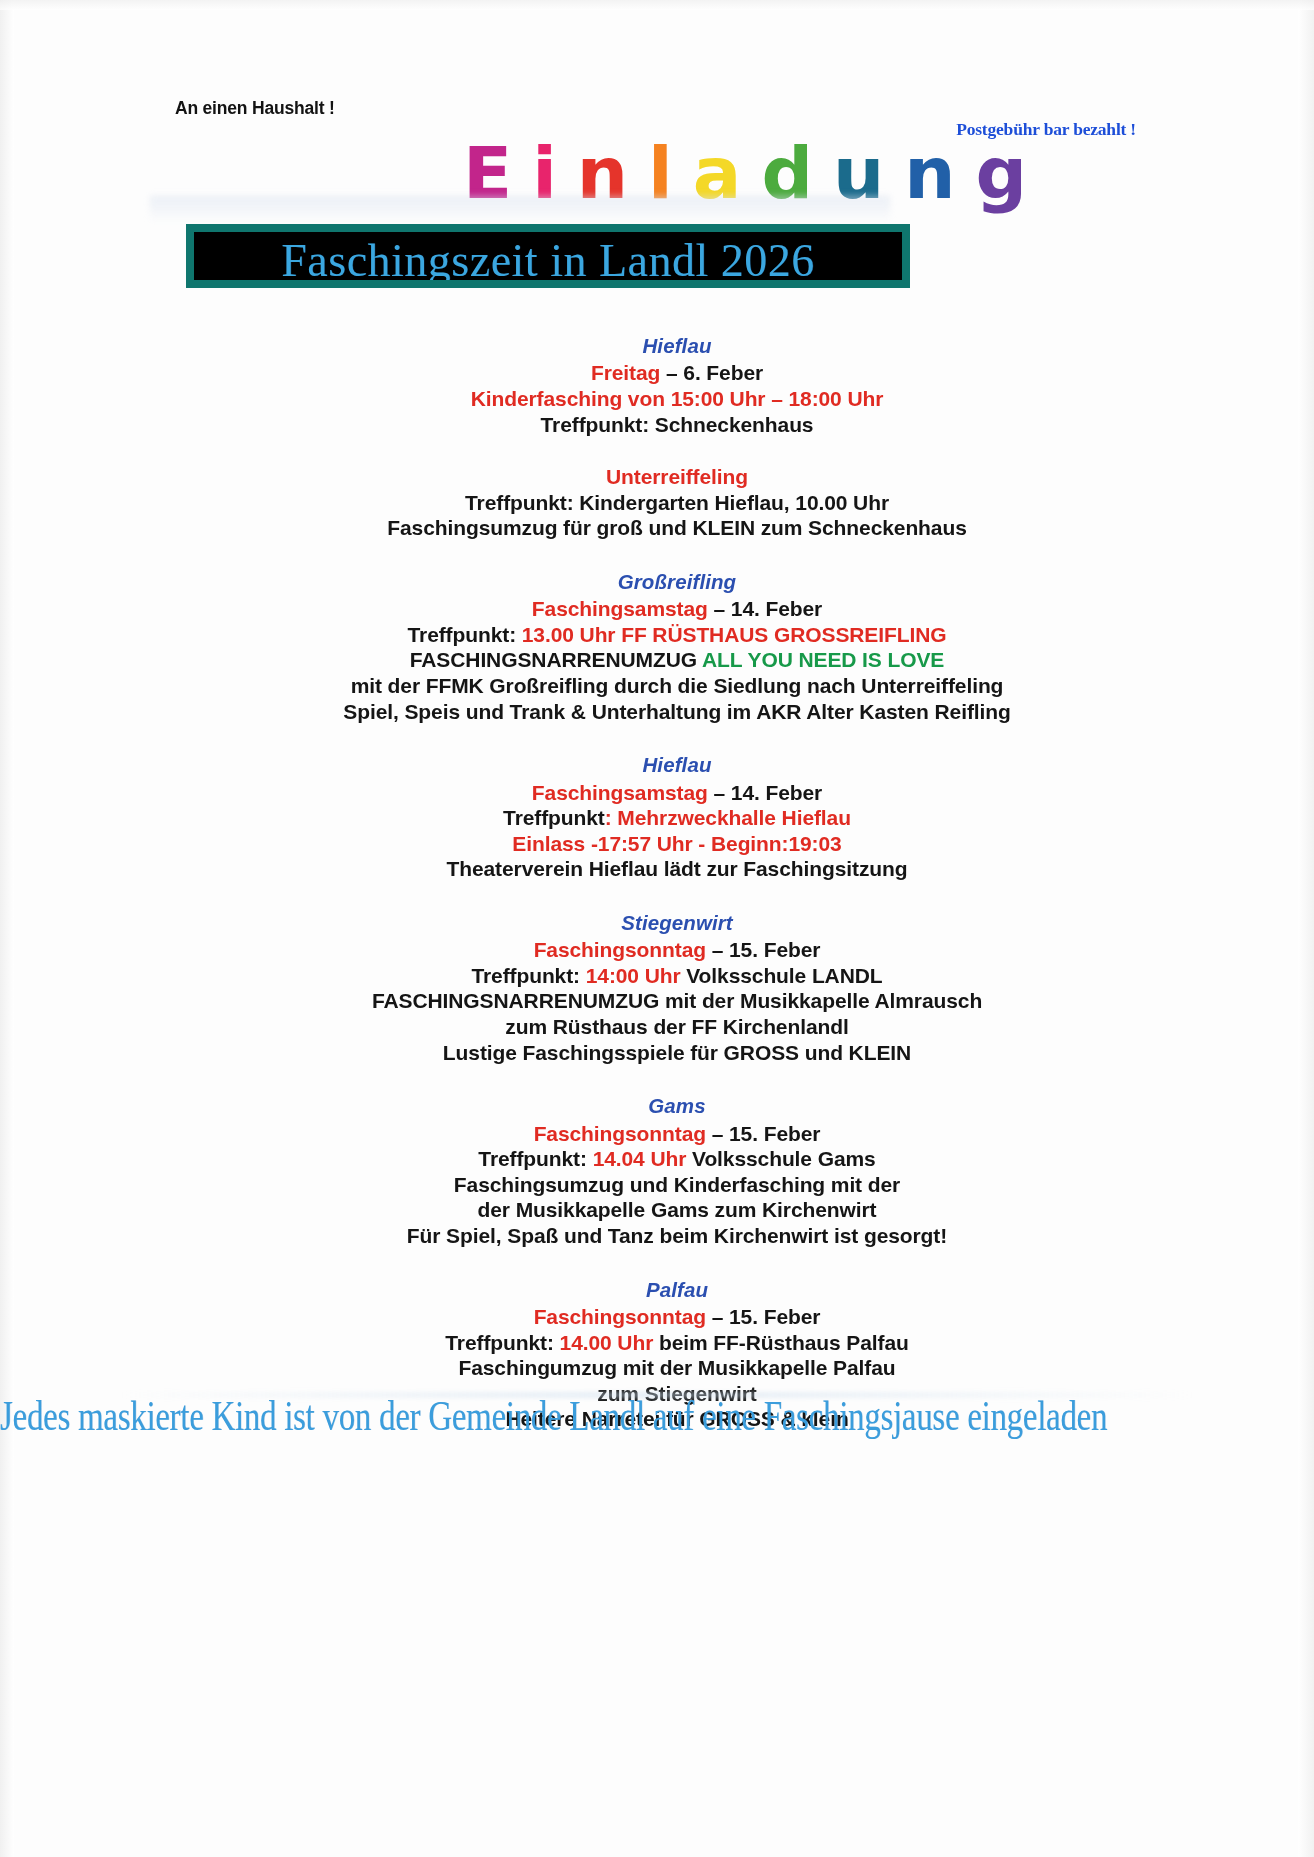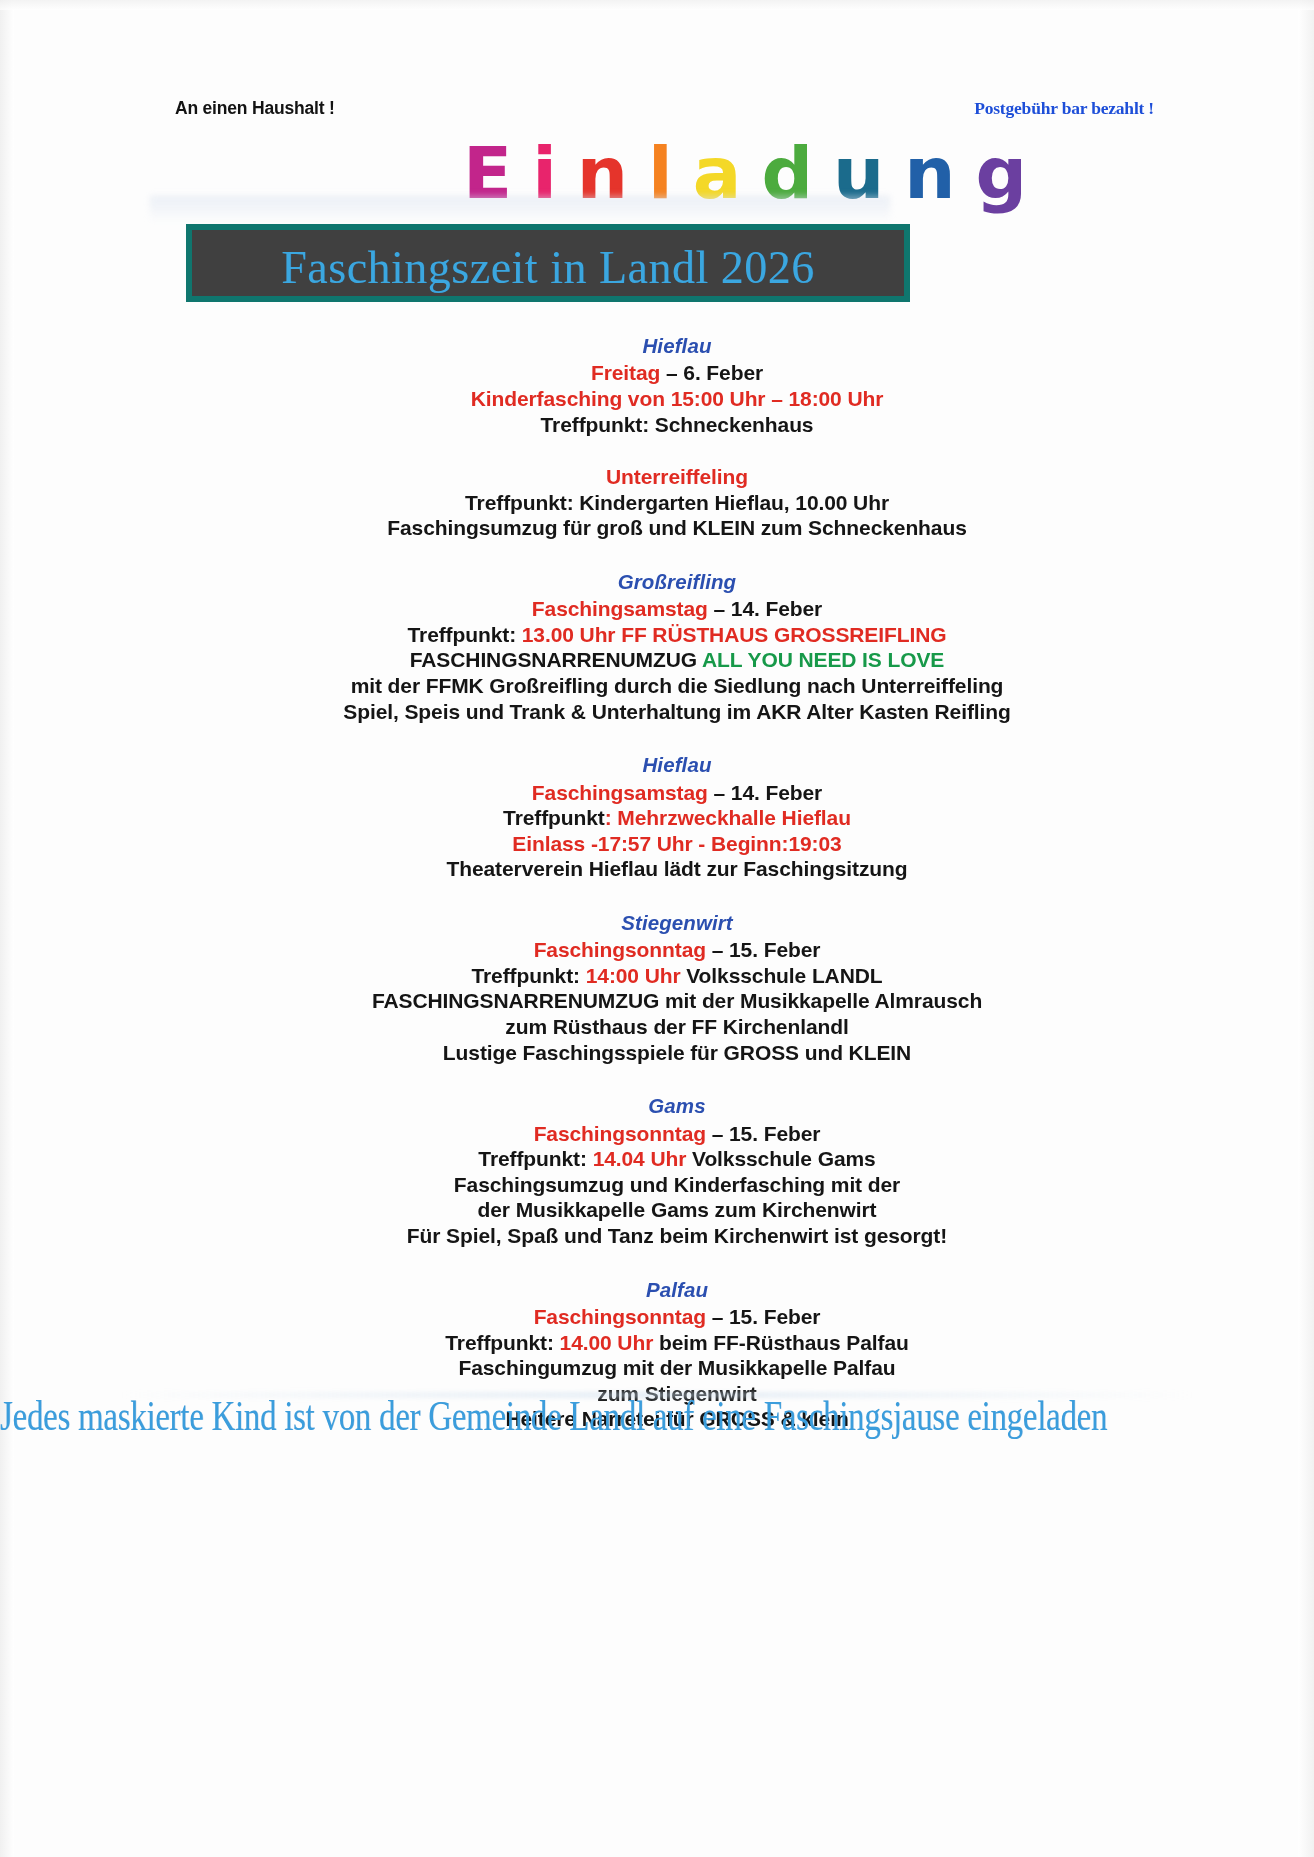--- a/index.html
+++ b/index.html
@@ -34,23 +34,24 @@
   }
   .scan-edge-top {
     position: absolute; left: 0; right: 0; top: 0; height: 10px;
     background: linear-gradient(to bottom, #efefef, #ffffff);
     opacity: .7;
   }
 
   
   .header-row {
     position: absolute;
-    top: 98px; left: 0; right: 0;
+    top: 98px; left: 0; right: 18px;
     display: flex;
     padding: 0 150px 0 175px;
+    flex-direction: column;
   }
   .header-left {
     font-size: 17.5px;
     font-weight: bold;
     letter-spacing: -0.2px;
     color: #131313;
     white-space: nowrap;
   }
   .header-right {
     margin-left: auto;
@@ -96,23 +97,23 @@
     filter: blur(3px);
     pointer-events: none;
   }
 
   
   .banner-box {
     position: absolute;
     top: 224px;
     left: 186px;
     width: 724px;
-    height: 78px;
-    border: 6px solid #0f766e;
-    background: #404040;
+    height: 64px;
+    border: 8px solid #0f766e;
+    background: #000000;
     overflow: hidden;
   }
   .banner-text {
     font-family: "Liberation Serif", serif;
     font-size: 46px;
     font-weight: normal;
     color: #3ba7e0;
     text-align: center;
     white-space: nowrap;
     position: absolute;

